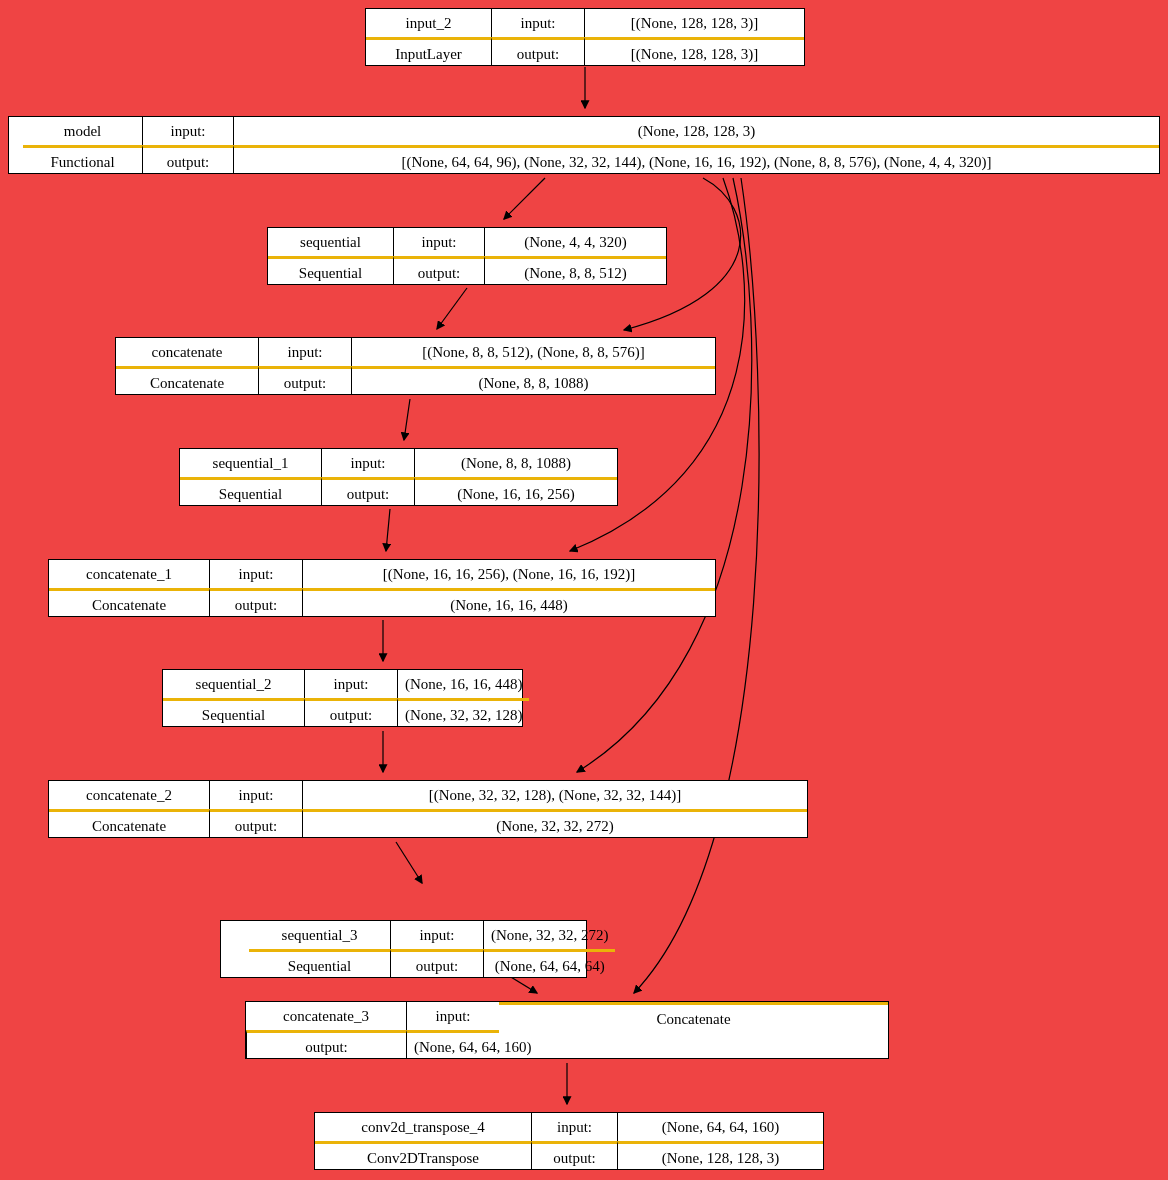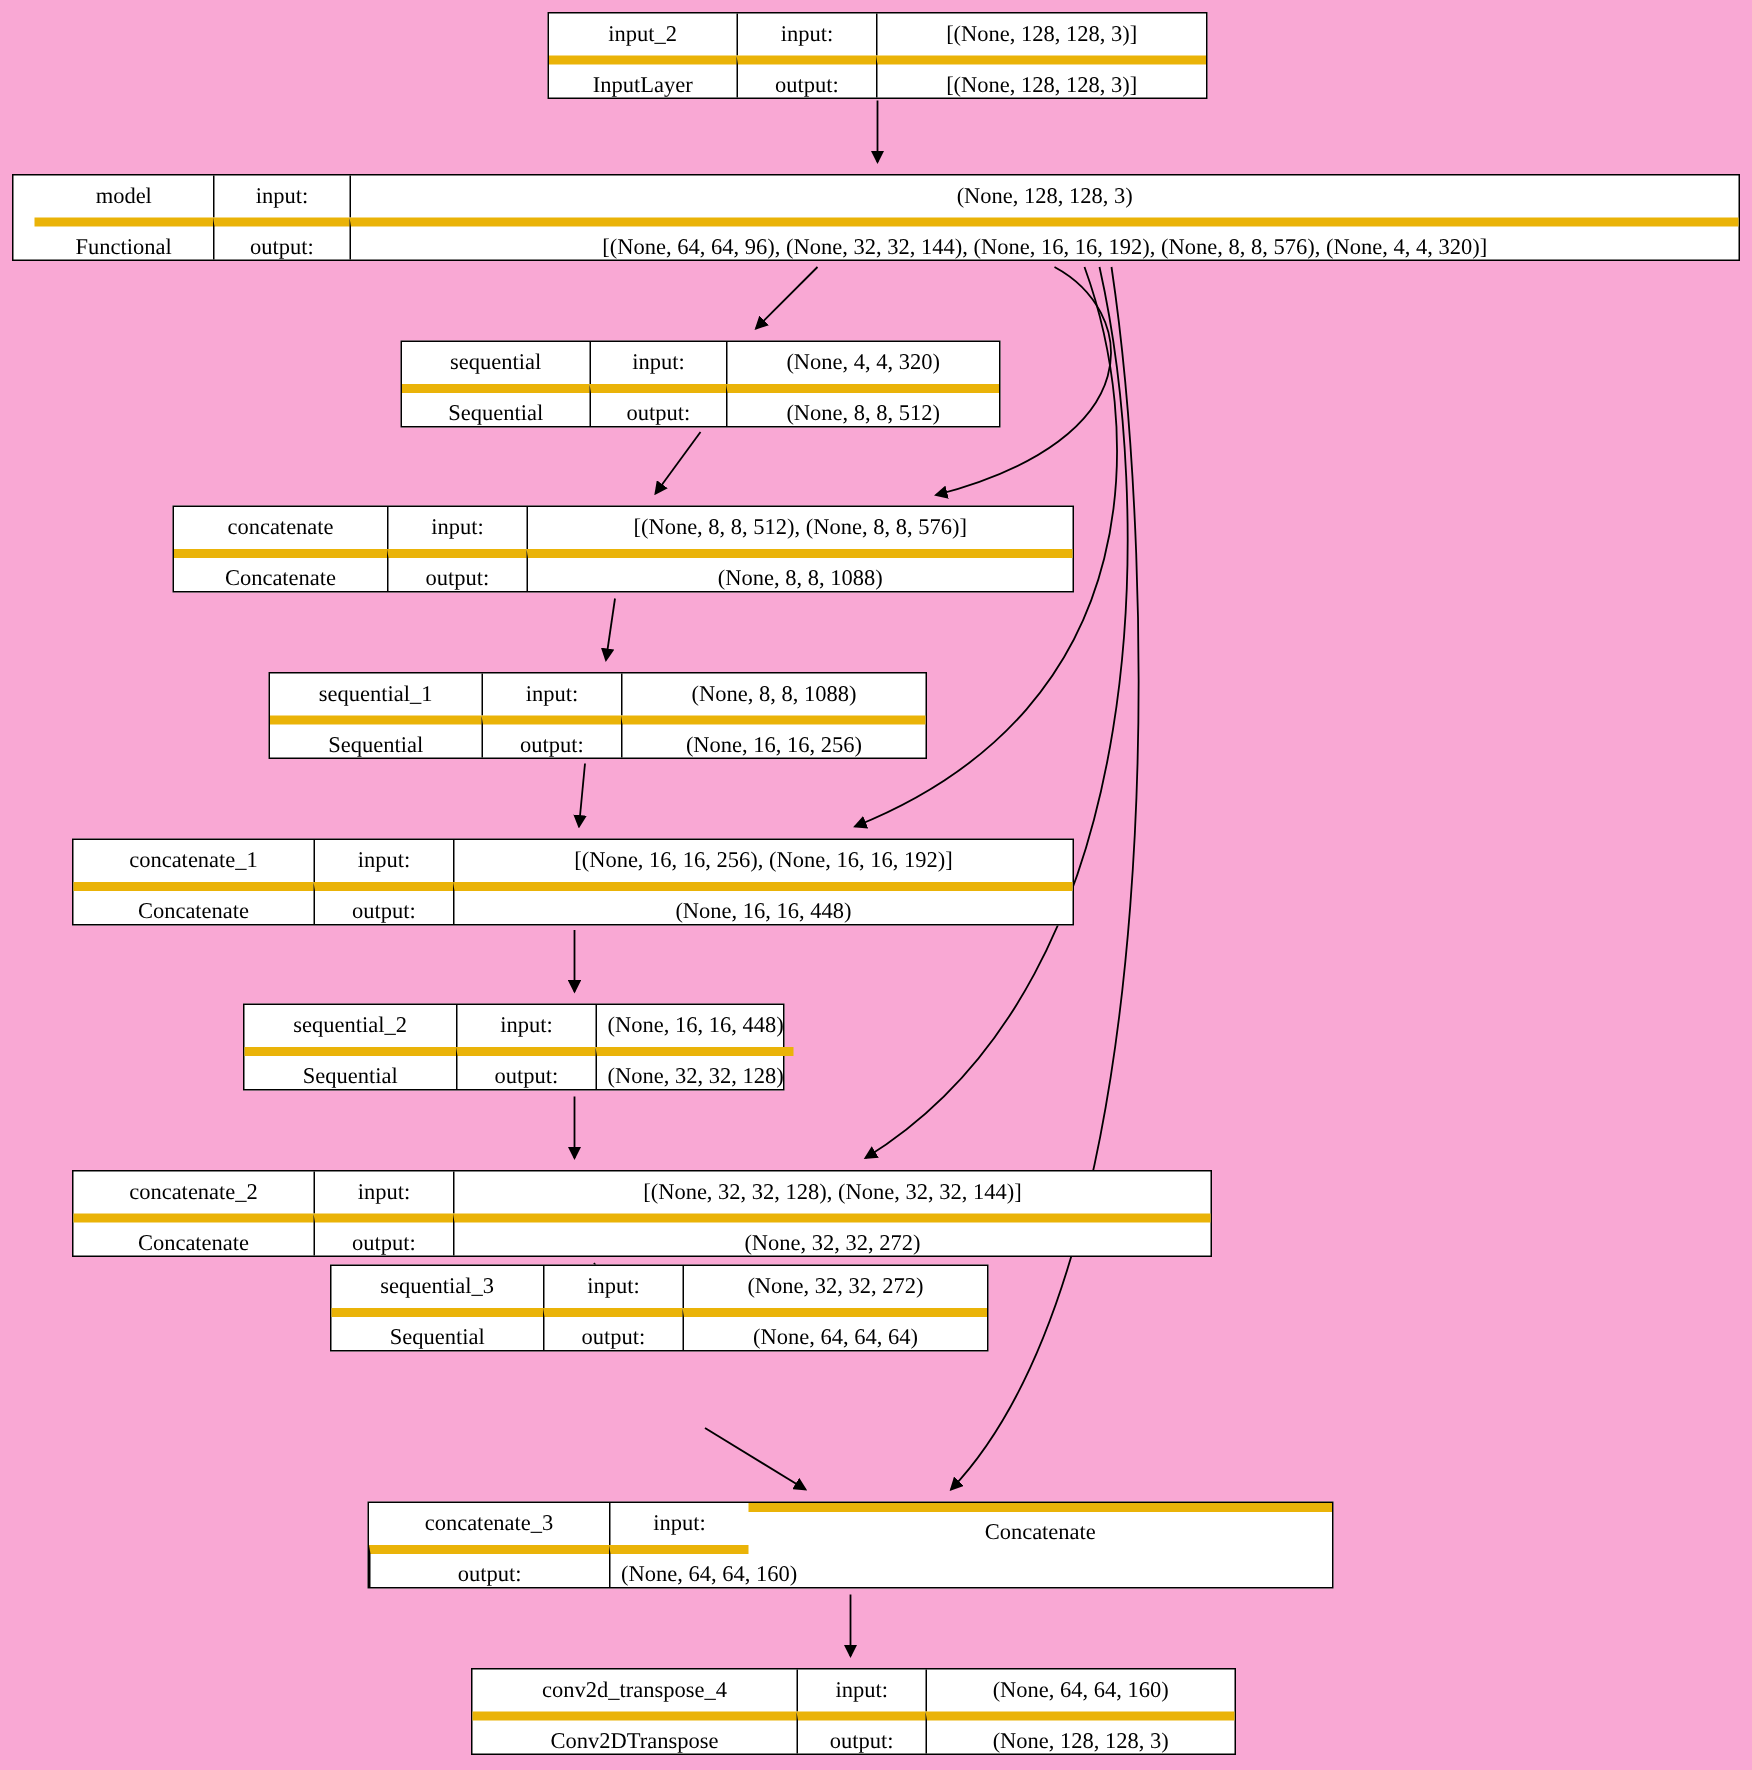--- a/index.html
+++ b/index.html
@@ -3,41 +3,41 @@
 <meta charset="utf-8">
 <style>
   html, body { margin:0; padding:0; background:#ffffff; }
   .canvas {
     position:relative;
     width:1168px;
     height:1180px;
     font-family:"Liberation Serif", serif;
     font-size:15px;
     color:#000;
-    background:#f9a8d4;
+    background:#ef4444;
     overflow:hidden;
   }
   svg.edges { position:absolute; left:0; top:0; width:1168px; height:1180px; }
   .node {
     position:absolute;
     display:grid;
     border:1px solid #000;
     background:#fff;
     box-sizing:border-box;
   }
   .cell {
     height:28px;
     line-height:28px;
     text-align:center;
     padding:0 7px;
     white-space:nowrap;
     box-sizing:border-box;
   }
   .cell.c2, .cell.c3 { border-left:1px solid #000; }
-  .cell.r2 { border-top:6px solid #eab308; }
+  .cell.r2 { border-top:3px solid #eab308; }
   path.edge { stroke:#000; stroke-width:1.2; fill:none; }
 </style>
 </head>
 <body>
 
 <div class="canvas">
 
   <svg class="edges" viewBox="0 0 1168 1180">
     <defs>
       <marker id="arrow" viewBox="0 0 10 10" refX="8.5" refY="5" markerWidth="7.5" markerHeight="7.5" orient="auto">
@@ -125,21 +125,21 @@
 
   <div class="node" style="left:48px; top:780px; width:760px; grid-template-columns:160px 93px 1fr;">
     <div class="cell c1 r1">concatenate_2</div>
     <div class="cell c2 r1">input:</div>
     <div class="cell c3 r1">[(None, 32, 32, 128), (None, 32, 32, 144)]</div>
     <div class="cell c1 r2">Concatenate</div>
     <div class="cell c2 r2">output:</div>
     <div class="cell c3 r2">(None, 32, 32, 272)</div>
   </div>
 
-  <div class="node" style="left:220px; top:843px; width:439px; grid-template-columns:141px 93px 1fr;">
+  <div class="node" style="left:220px; top:920px; width:367px; grid-template-columns:141px 93px 1fr;padding-left:28px;">
     <div class="cell c1 r1">sequential_3</div>
     <div class="cell c2 r1">input:</div>
     <div class="cell c3 r1">(None, 32, 32, 272)</div>
     <div class="cell c1 r2">Sequential</div>
     <div class="cell c2 r2">output:</div>
     <div class="cell c3 r2">(None, 64, 64, 64)</div>
   </div>
 
   <div class="node" style="left:245px; top:1001px; width:644px; grid-template-columns:160px 93px 1fr;">
     <div class="cell c1 r1">concatenate_3</div>

